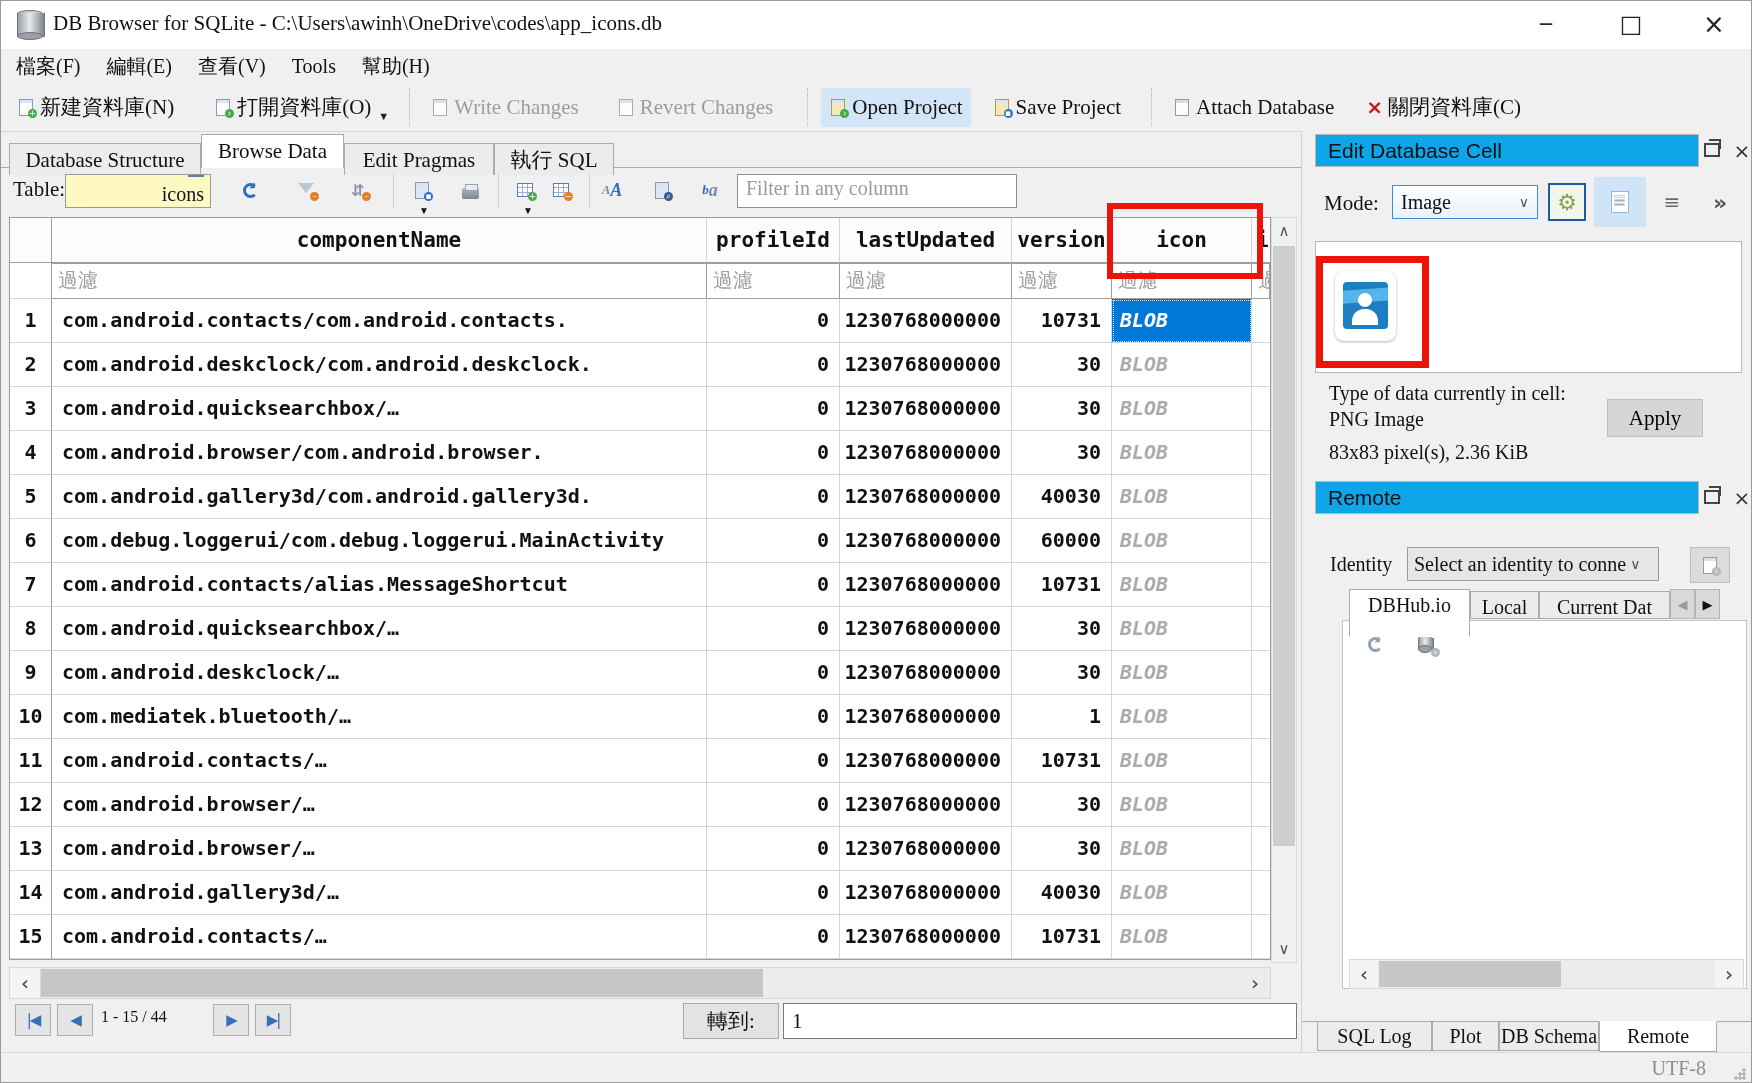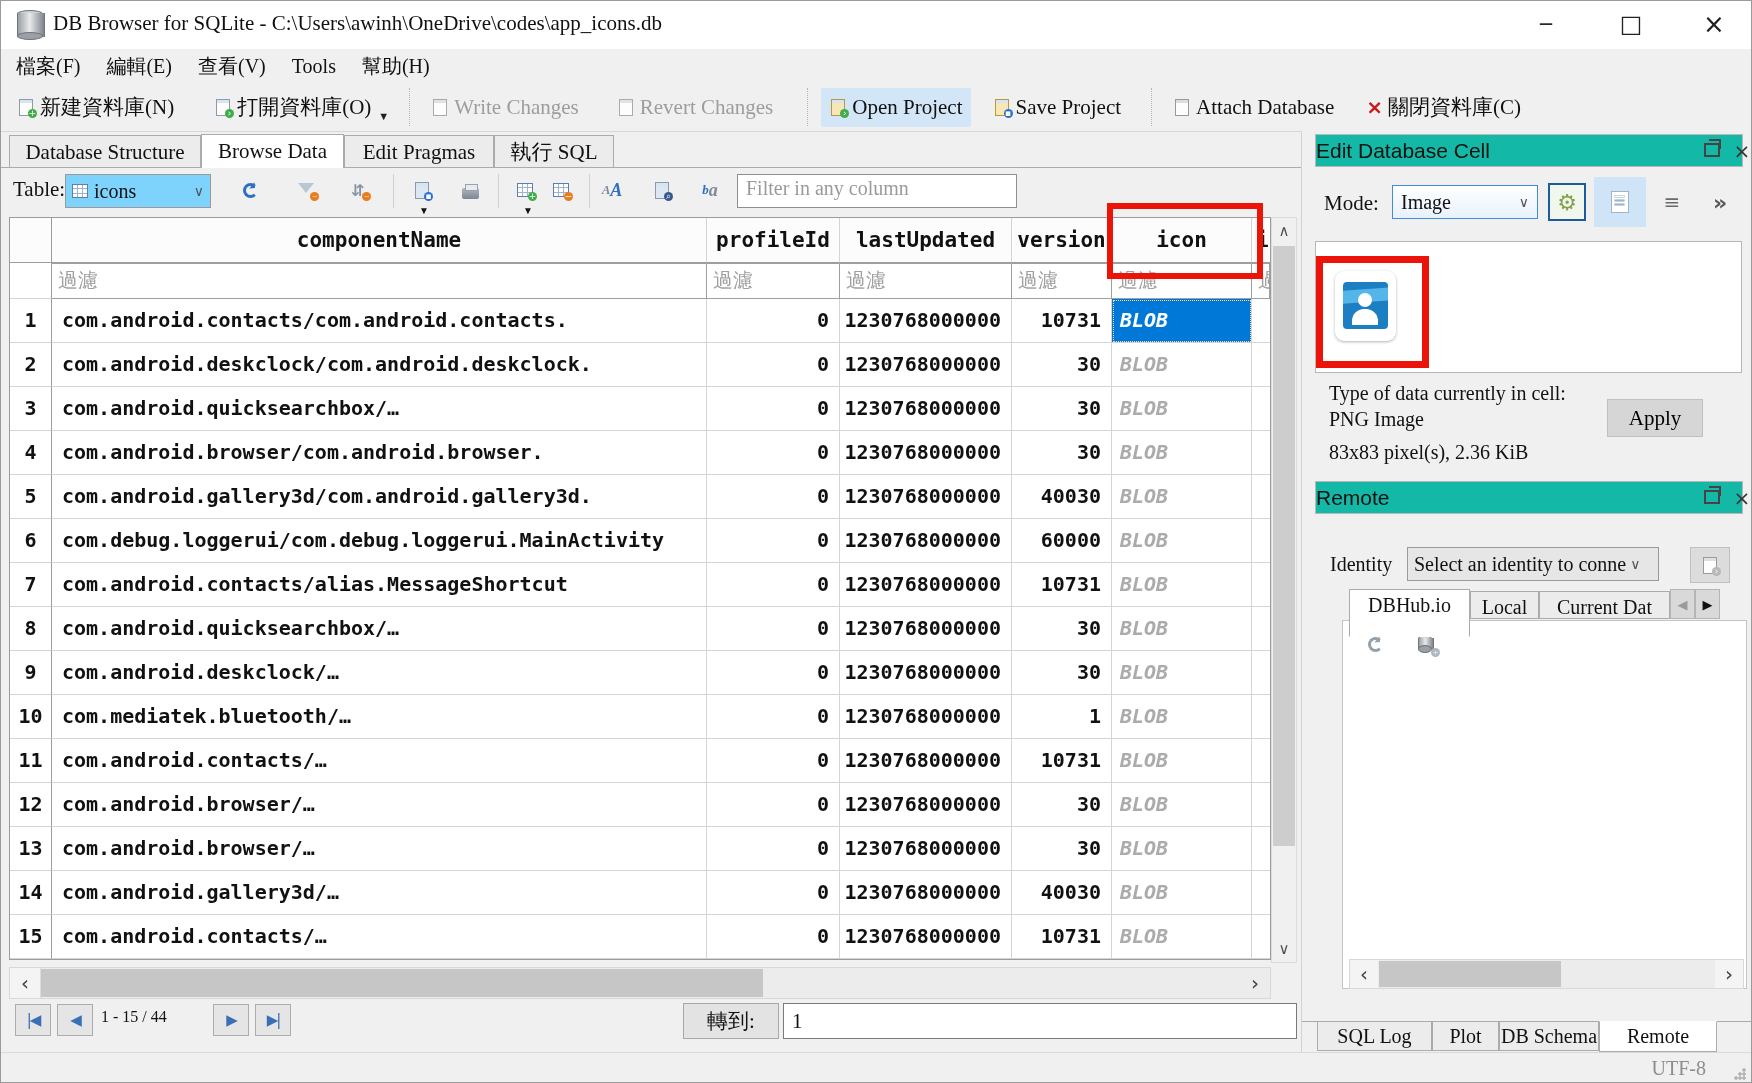--- a/index.html
+++ b/index.html
@@ -38,27 +38,27 @@
   .gridico{display:inline-block;width:16px;height:14px;border:1px solid #5d7fae;background:
      linear-gradient(#fff,#fff) ,#dce7f3;box-sizing:border-box;position:relative;}
   .gridico:before{content:"";position:absolute;inset:0;background:
      linear-gradient(90deg,transparent 4px,#9db4d0 4px,#9db4d0 5px,transparent 5px,transparent 9px,#9db4d0 9px,#9db4d0 10px,transparent 10px),
      linear-gradient(transparent 3px,#9db4d0 3px,#9db4d0 4px,transparent 4px,transparent 8px,#9db4d0 8px,#9db4d0 9px,transparent 9px);}
   .fontA{font-family:"Liberation Serif",serif;font-weight:bold;color:#2d6fc4;font-size:18px;font-style:italic;}
   .sort-ico{color:#8795a5;font-size:16px;font-weight:bold;font-family:"DejaVu Sans",sans-serif;position:relative;}
   
   .tabsrow{position:absolute;left:0;top:131px;width:1300px;height:36px;}
   .tabsrow .line{position:absolute;left:0;bottom:0;width:100%;border-bottom:1px solid #ababab;}
-  .tab{position:absolute;top:3px;height:32px;line-height:32px;text-align:center;font-size:21px;background:#ececec;
+  .tab{position:absolute;top:11px;height:32px;line-height:32px;text-align:center;font-size:21px;background:#ececec;
        border:1px solid #ababab;border-bottom:none;box-sizing:border-box;}
   .tab.active{background:#fff;height:34px;top:2px;z-index:2;}
   
   .controls{position:absolute;left:0;top:167px;width:1300px;height:47px;}
   .lab{font-size:21px;font-family:Liberation Serif, serif;}
-  .combo{position:absolute;box-sizing:border-box;background:#7dd3fc;border:1px solid #9a9a9a;display:flex;align-items:center;gap:6px;padding:0 6px;font-size:20px;}
+  .combo{position:absolute;box-sizing:border-box;background:#fef9c3;border:1px solid #9a9a9a;display:flex;align-items:flex-end;gap:6px;padding:0 6px;font-size:20px;flex-direction:column;}
   .combo .chev{margin-left:auto;color:#555;font-size:14px;font-family:"DejaVu Sans",sans-serif;}
   .ctl-ico{position:absolute;top:9px;width:26px;height:26px;display:flex;align-items:center;justify-content:center;}
   .ctl-sep{position:absolute;top:6px;width:1px;height:34px;border-left:1px solid #d0d0d0;}
   .mini-dd{position:absolute;font-size:10px;color:#111;}
   .filterbox{position:absolute;box-sizing:border-box;background:#fff;border:1px solid #8f8f8f;font-size:20px;color:#9a9a9a;
              padding:2px 8px;white-space:nowrap;overflow:hidden;}
   
   .grid{position:absolute;left:8px;top:216px;width:1262px;background:#fff;border:1px solid #9c9c9c;box-sizing:border-box;
         font-family:"DejaVu Sans Mono",monospace;}
   .hrow,.frow,.grow{display:flex;}
@@ -88,22 +88,22 @@
   .nbtn{position:absolute;top:3px;width:36px;height:32px;background:#e5e5e5;border:1px solid #acacac;box-sizing:border-box;
         color:#3a6fb5;text-align:center;line-height:30px;font-size:15px;font-family:"DejaVu Sans",sans-serif;letter-spacing:-2px;}
   .nlabel{position:absolute;top:7px;font-size:16px;}
   .gotobtn{position:absolute;top:2px;width:96px;height:36px;background:#e3e3e3;border:1px solid #a8a8a8;box-sizing:border-box;
            text-align:center;line-height:34px;font-size:21px;}
   .gotoinput{position:absolute;top:2px;height:36px;background:#fff;border:1px solid #7a7a7a;box-sizing:border-box;font-size:21px;padding:0 8px;line-height:34px;}
   
   .redbox{position:absolute;border:6px solid #ec1408;z-index:50;pointer-events:none;}
   
   .rpanel{position:absolute;left:1300px;top:130px;width:452px;height:953px;background:#f0f0f0;border-left:1px solid #d2d2d2;}
-  .dockhdr{position:absolute;left:13px;width:428px;height:33px;background:#14b8a6;border:1px solid #b9b9b9;box-sizing:border-box;
-           font-family:"Liberation Sans",sans-serif;font-size:21px;line-height:31px;padding-left:0;}
+  .dockhdr{position:absolute;left:13px;width:384px;height:33px;background:#0ea5e9;border:1px solid #b9b9b9;box-sizing:border-box;
+           font-family:"Liberation Sans",sans-serif;font-size:21px;line-height:31px;padding-left:12px;}
   .dockbtn{position:absolute;top:5px;width:24px;height:22px;text-align:center;line-height:22px;color:#333;font-family:"DejaVu Sans",sans-serif;font-size:16px;}
   .float-ico{display:inline-block;width:12px;height:10px;border:2px solid #444;position:relative;top:1px;}
   .float-ico:before{content:"";position:absolute;left:3px;top:-6px;width:10px;height:8px;border:2px solid #444;border-bottom:none;border-left:none;}
   .rtext{position:absolute;font-size:20px;white-space:nowrap;}
   .mode-dd{position:absolute;box-sizing:border-box;border:1px solid #3f8cdb;background:linear-gradient(#feffff,#e8f2fc);
            display:flex;align-items:center;padding:8px 8px;font-size:20px;}
   .mode-dd .chev{margin-left:auto;color:#555;font-size:14px;font-family:"DejaVu Sans",sans-serif;}
   .iconbtn{position:absolute;box-sizing:border-box;display:flex;align-items:center;justify-content:center;}
   .docpage{display:inline-block;width:16px;height:20px;background:#fff;border:1px solid #9eb4cc;position:relative;}
   .docpage:before{content:"";position:absolute;left:3px;top:4px;width:9px;height:1px;box-shadow:0 0 0 .6px #9eb4cc,0 4px 0 .6px #9eb4cc,0 8px 0 .6px #9eb4cc;}

